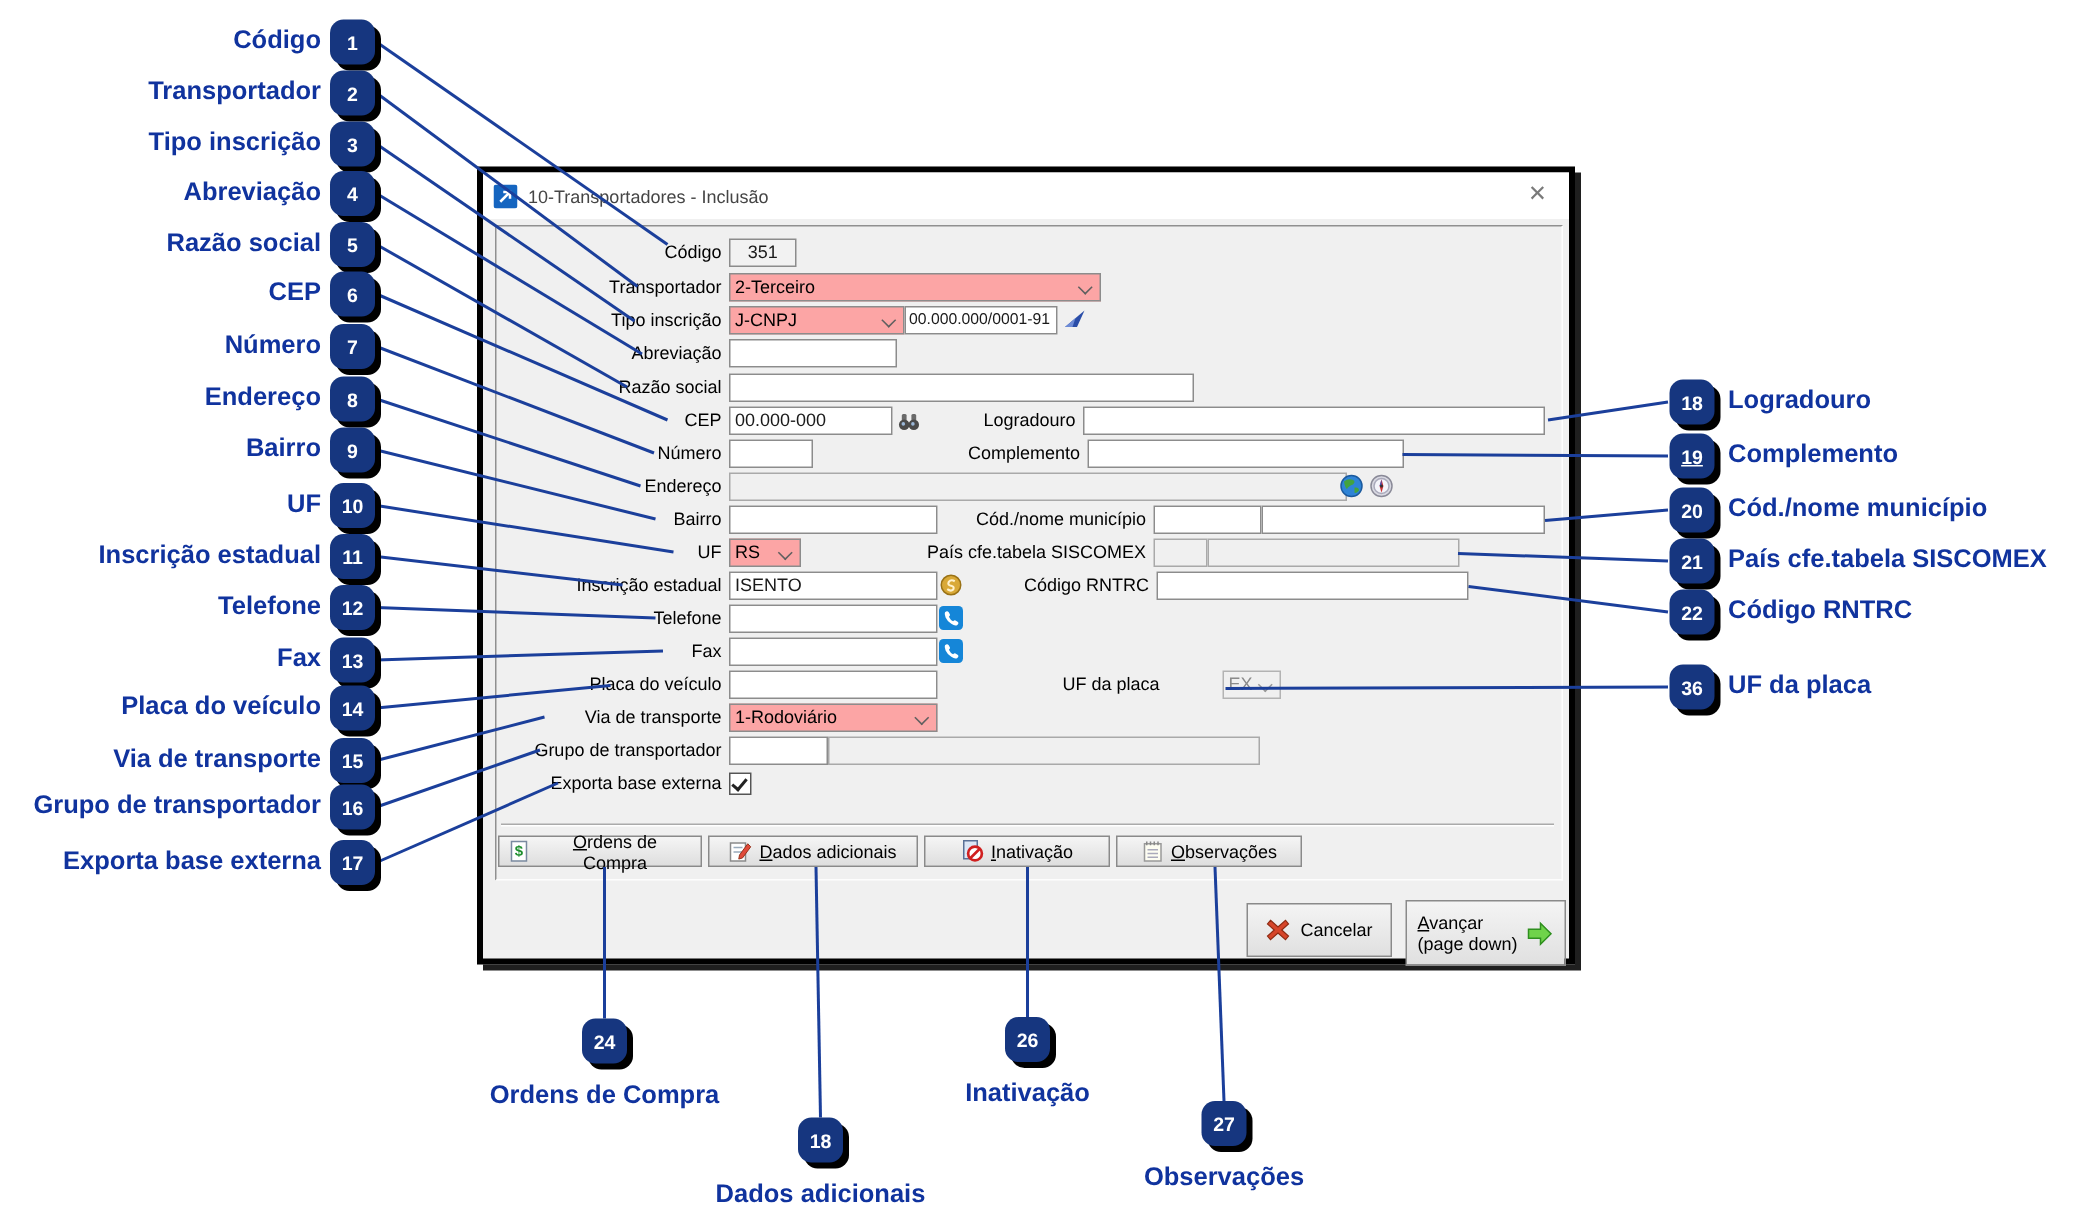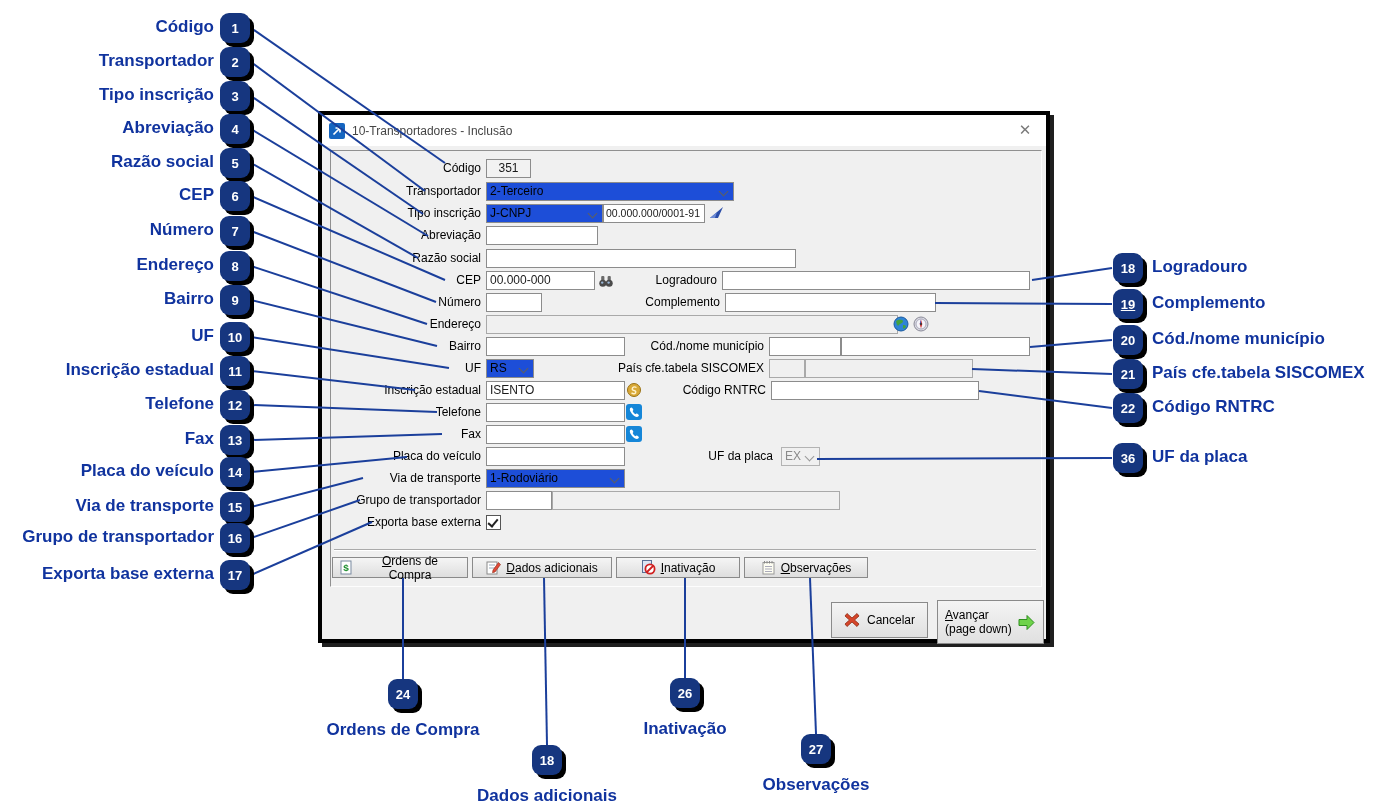--- a/index.html
+++ b/index.html
@@ -17,21 +17,21 @@
          border-color:#909090 #fdfdfd #fdfdfd #909090;background:#f0f0f0;z-index:2;}
   .separator{position:absolute;left:334px;top:549px;width:702px;height:0;border-top:1px solid #aaa;
              border-bottom:1px solid #fff;z-index:6;}
   
   .row{position:absolute;left:0;width:1384px;height:19px;z-index:5;}
   .lbl{position:absolute;height:19px;line-height:19px;font-size:12px;color:#000;text-align:right;}
   .fld{position:absolute;height:17px;line-height:17px;font-size:12px;color:#1a1a1a;background:#fff;
        border:1px solid #8c8c8c;padding:0 3px;box-sizing:content-box;}
   .fld.dis{background:#f0f0f0;color:#7d7d7d;border-color:#a9a9a9;}
   .fld.ctr{text-align:center;}
-  .cmb{position:absolute;height:17px;line-height:17px;font-size:12px;background:#1d4ed8;
+  .cmb{position:absolute;height:17px;line-height:17px;font-size:12px;background:#fca5a5;
        border:1px solid #8c8c8c;padding:0 3px;}
   .cmb .chev{position:absolute;right:6px;top:5px;width:6px;height:6px;border-right:1.5px solid #5f5f5f;
              border-bottom:1.5px solid #5f5f5f;transform:rotate(45deg);}
   .cmb.dis{background:#f0f0f0;color:#8a8a8a;border-color:#b3b3b3;}
   .cmb.dis .chev{border-color:#9a9a9a;}
   .chk{position:absolute;width:13px;height:13px;background:#fff;border:1px solid #555;top:2px;}
   .chk::after{content:"";position:absolute;left:2.5px;top:0.5px;width:4px;height:8px;
               border-right:2px solid #222;border-bottom:2px solid #222;transform:rotate(40deg);}
   .ricon{position:absolute;width:16px;height:16px;}
   
@@ -190,21 +190,21 @@
     <svg class="ricon" style="left:626px;top:1px" viewBox="0 0 16 16">
       <rect width="16" height="16" rx="3" fill="#1586d8"></rect>
       <path d="M4 4.2 Q5.5 2.8 6.5 4.2 L7.3 5.6 Q7.6 6.3 6.6 7.1 Q7.6 9.3 9.4 10.2 Q10.3 9.2 11 9.6 L12.4 10.5 Q13.6 11.5 12.2 12.6 Q10.8 13.6 8.2 11.9 Q5.6 10.2 4.4 7.6 Q3.4 5.3 4 4.2 Z" fill="#fff"></path>
     </svg>
   </div>
 
   <div class="row" style="top:447px">
     <span class="lbl" style="left:281px;width:200px">Placa do veículo</span>
     <span class="fld" style="left:486px;width:131px"></span>
     <span class="lbl" style="left:573px;width:200px">UF da placa</span>
-    <div class="cmb dis" style="left:781px;width:31px">
+    <div class="cmb dis" style="left:815px;width:31px">
       <span>EX</span>
       <span class="chev"></span>
     </div>
   </div>
 
   <div class="row" style="top:469px">
     <span class="lbl" style="left:281px;width:200px">Via de transporte</span>
     <div class="cmb" style="left:486px;width:131px">
       <span>1-Rodoviário</span>
       <span class="chev"></span>

